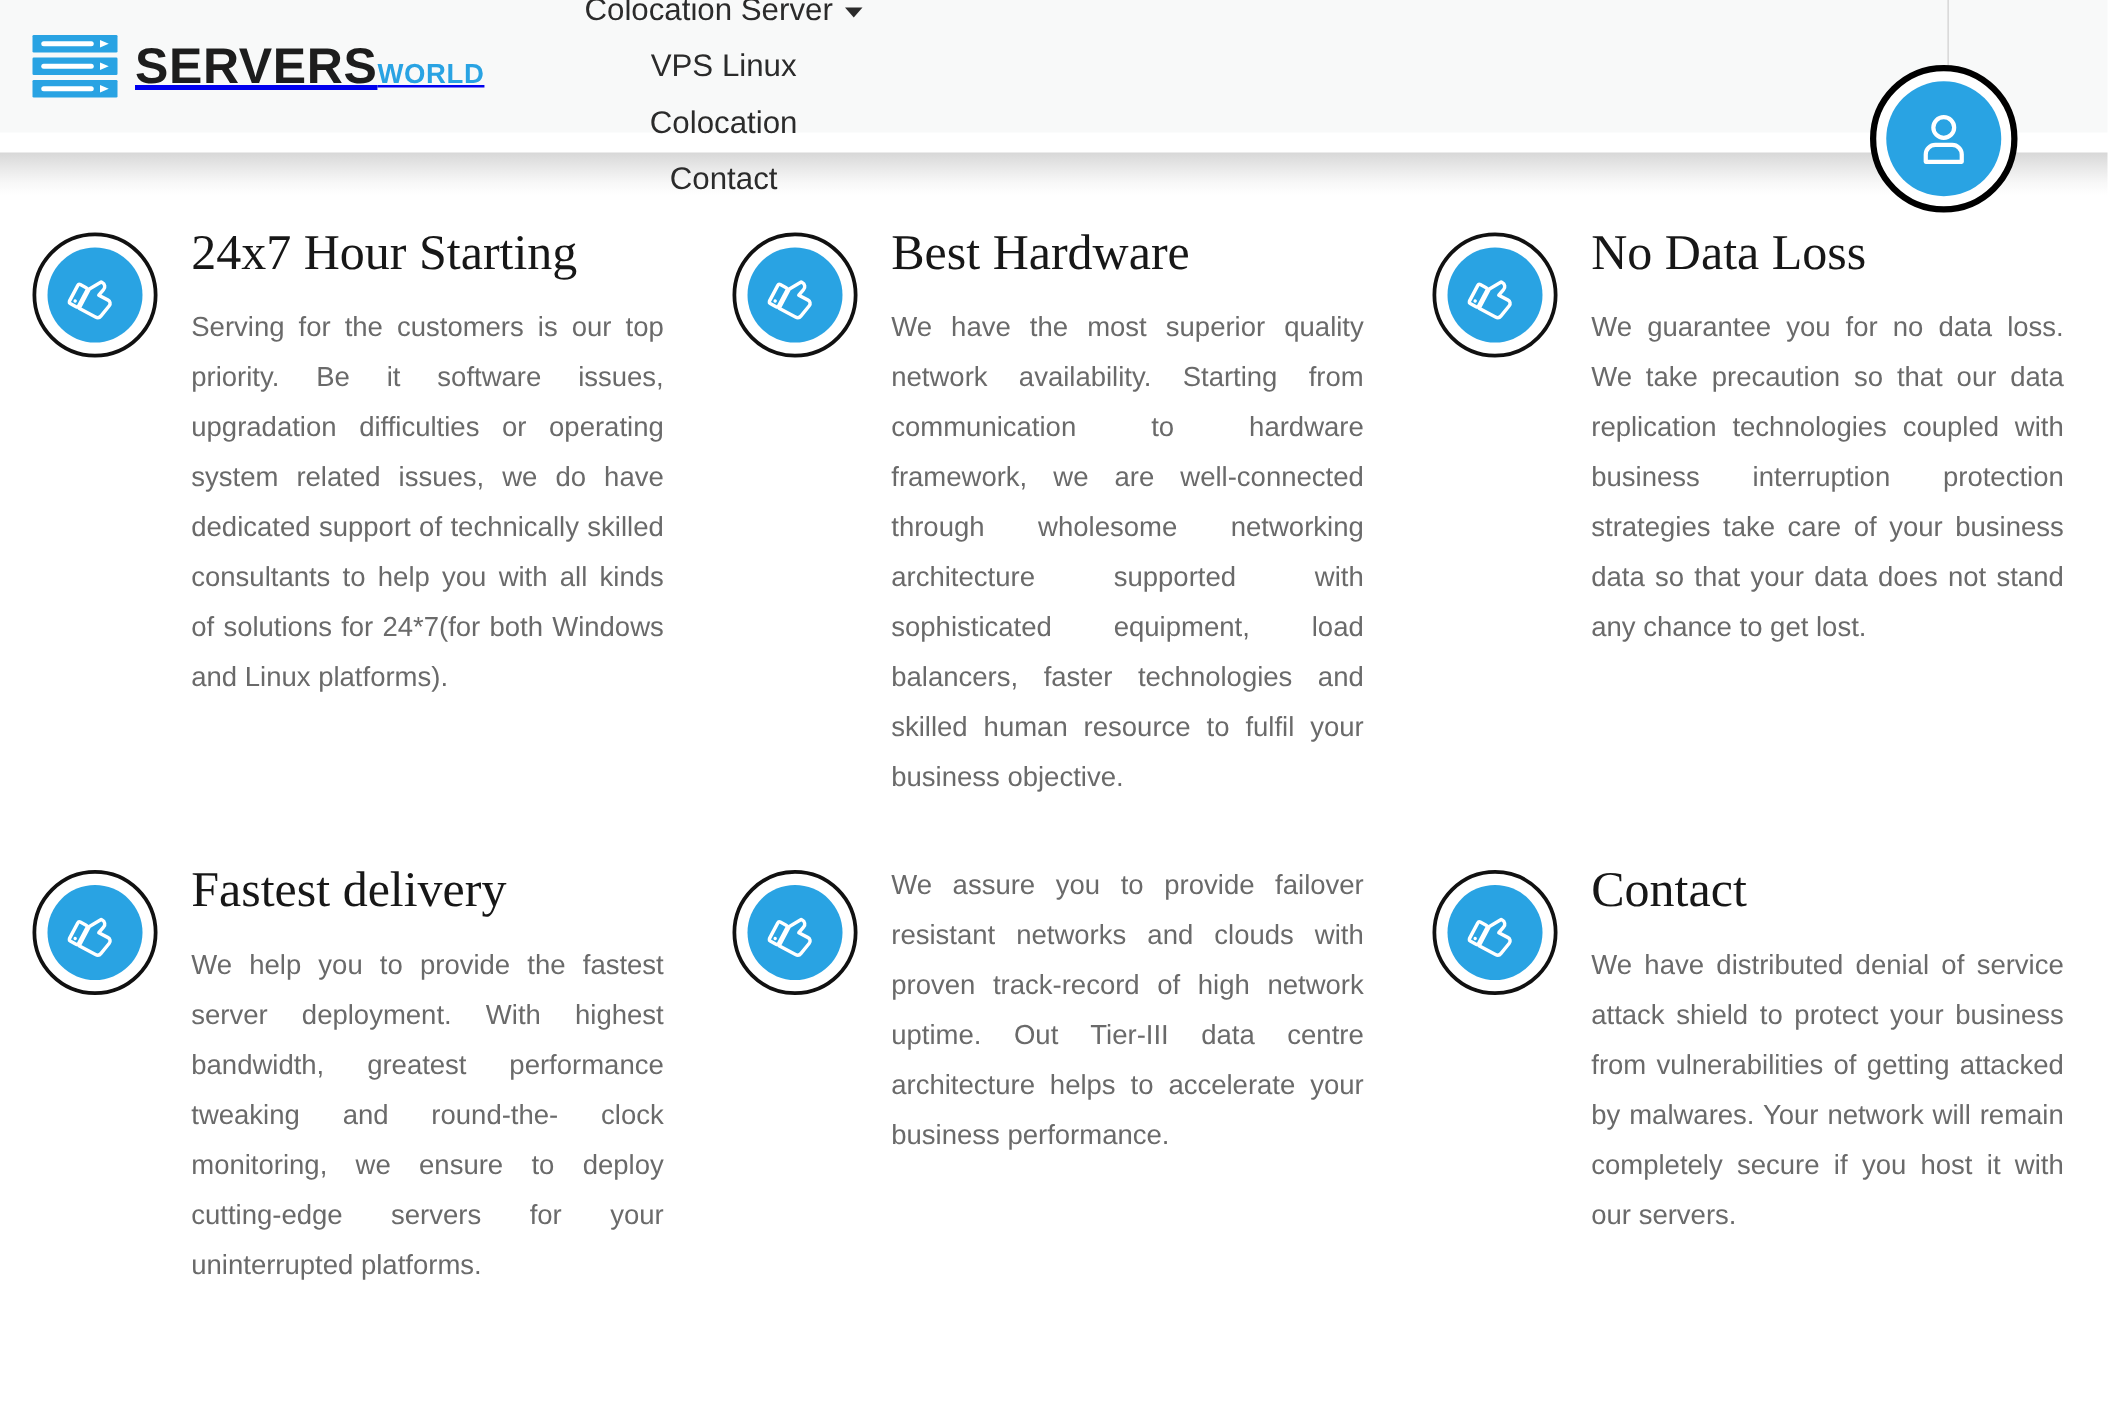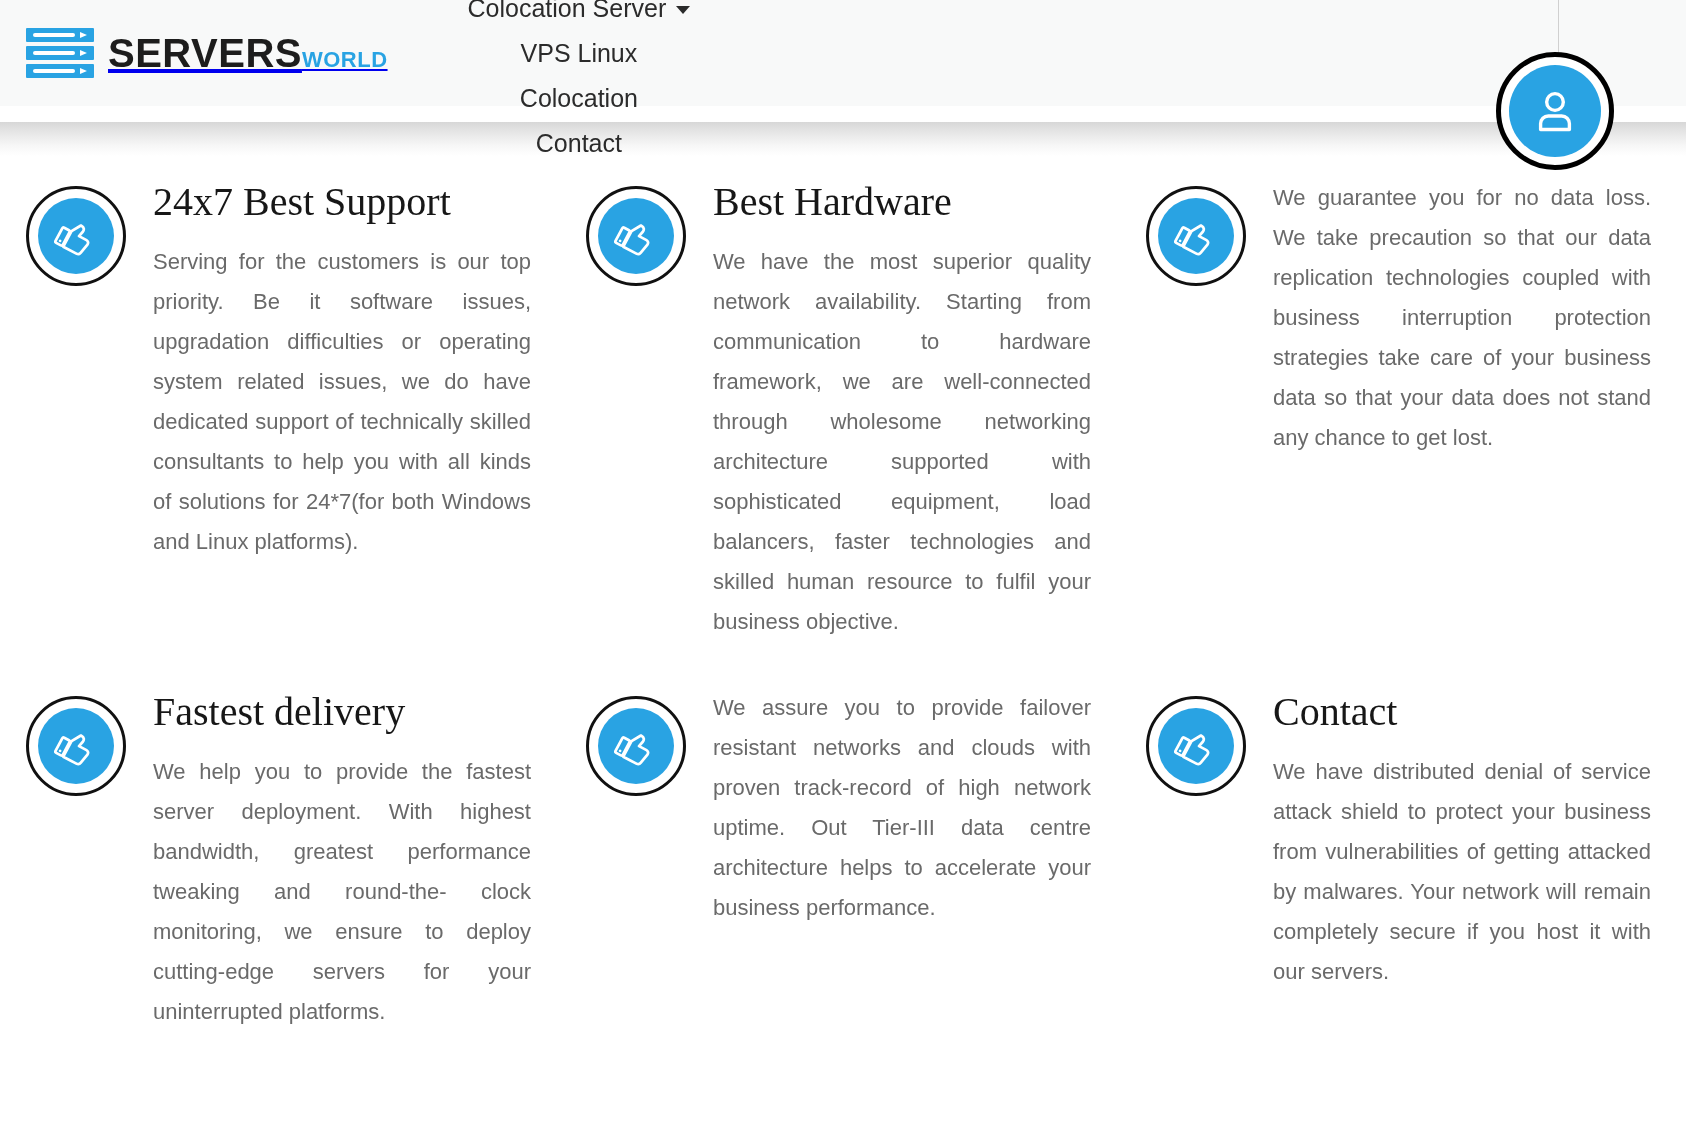--- a/index.html
+++ b/index.html
@@ -263,21 +263,21 @@
         <svg width="44" height="44" viewBox="0 0 24 24">
           <g transform="rotate(28 12 12)">
             <path d="M8.6 20.4 h8.1 a1.9 1.9 0 0 0 1.9-1.6 l1.1-5.6 a1.6 1.6 0 0 0-1.6-1.9 h-4.6 l0.7-3.1 a2 2 0 0 0-2-2.5 l-0.5 0 -3.1 5.1 z" fill="none" stroke="#ffffff" stroke-width="1.5" stroke-linejoin="round"></path>
             <rect x="3.4" y="11" width="4.5" height="9.4" rx="0.8" fill="none" stroke="#ffffff" stroke-width="1.5"></rect>
             <circle cx="5.6" cy="18.4" r="0.75" fill="#ffffff"></circle>
           </g>
         </svg>
       </div>
     </div>
     <div class="feature-body">
-      <h2 class="feature-title">24x7 Best Support</h2>
+      <h2 class="feature-title">24x7 Hour Starting</h2>
       <p class="feature-text">Serving for the customers is our top priority. Be it software issues, upgradation difficulties or operating system related issues, we do have dedicated support of technically skilled consultants to help you with all kinds of solutions for 24*7(for both Windows and Linux platforms).</p>
     </div>
   </div>
 
   <div class="feature">
     <div class="feature-icon-wrap">
       <div class="feature-icon">
         <svg width="44" height="44" viewBox="0 0 24 24">
           <g transform="rotate(28 12 12)">
             <path d="M8.6 20.4 h8.1 a1.9 1.9 0 0 0 1.9-1.6 l1.1-5.6 a1.6 1.6 0 0 0-1.6-1.9 h-4.6 l0.7-3.1 a2 2 0 0 0-2-2.5 l-0.5 0 -3.1 5.1 z" fill="none" stroke="#ffffff" stroke-width="1.5" stroke-linejoin="round"></path>
@@ -299,20 +299,21 @@
         <svg width="44" height="44" viewBox="0 0 24 24">
           <g transform="rotate(28 12 12)">
             <path d="M8.6 20.4 h8.1 a1.9 1.9 0 0 0 1.9-1.6 l1.1-5.6 a1.6 1.6 0 0 0-1.6-1.9 h-4.6 l0.7-3.1 a2 2 0 0 0-2-2.5 l-0.5 0 -3.1 5.1 z" fill="none" stroke="#ffffff" stroke-width="1.5" stroke-linejoin="round"></path>
             <rect x="3.4" y="11" width="4.5" height="9.4" rx="0.8" fill="none" stroke="#ffffff" stroke-width="1.5"></rect>
             <circle cx="5.6" cy="18.4" r="0.75" fill="#ffffff"></circle>
           </g>
         </svg>
       </div>
     </div>
     <div class="feature-body">
+      <h2 class="feature-title">No Data Loss</h2>
       <p class="feature-text">We guarantee you for no data loss. We take precaution so that our data replication technologies coupled with business interruption protection strategies take care of your business data so that your data does not stand any chance to get lost.</p>
     </div>
   </div>
 
   <div class="feature">
     <div class="feature-icon-wrap">
       <div class="feature-icon">
         <svg width="44" height="44" viewBox="0 0 24 24">
           <g transform="rotate(28 12 12)">
             <path d="M8.6 20.4 h8.1 a1.9 1.9 0 0 0 1.9-1.6 l1.1-5.6 a1.6 1.6 0 0 0-1.6-1.9 h-4.6 l0.7-3.1 a2 2 0 0 0-2-2.5 l-0.5 0 -3.1 5.1 z" fill="none" stroke="#ffffff" stroke-width="1.5" stroke-linejoin="round"></path>

